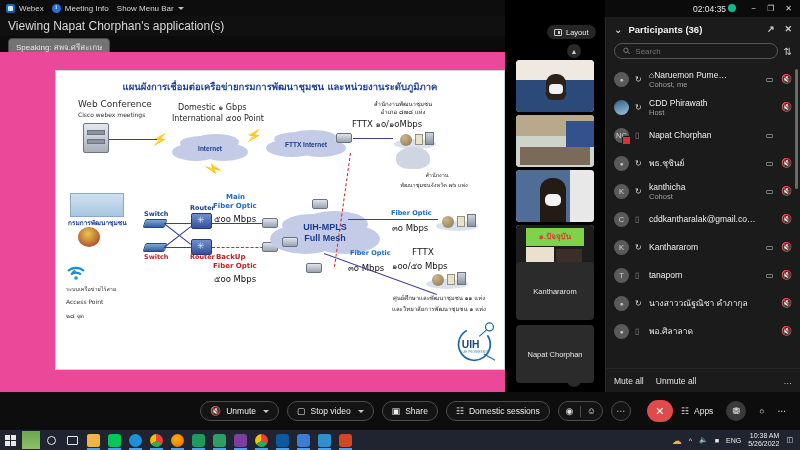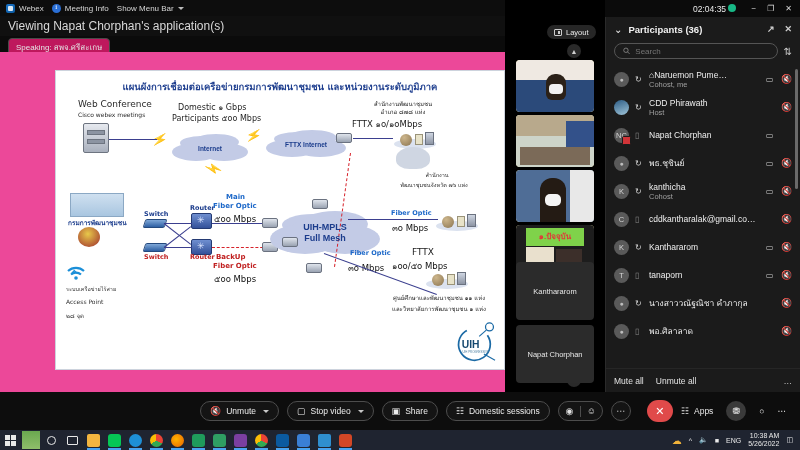--- a/index.html
+++ b/index.html
@@ -41,21 +41,21 @@
   .zoomctl { margin-left: auto; display: flex; align-items: center; gap: 9px; color: #c9c9c9; font-size: 8px; }
   .zoomctl .zbtn { cursor: default; font-size: 10px; line-height: 1; }
   .scr-icons { position: absolute; right: 86px; top: 18px; display: flex; gap: 9px; align-items: center; }
   .scr-icons svg { opacity: .65; }
 
   
   .speaking {
     position: absolute; left: 8px; top: 38px;
     border: 1px solid #4a4a4a; border-radius: 4px;
     padding: 2px 7px; color: #e4e4e4; font-size: 8px;
-    background: #be185d;
+    background: #737373;
   }
 
   
   .stage { position: absolute; left: 0; top: 52px; width: 505px; height: 340px; background: #ec4899; }
   .slide {
     position: absolute; left: 55px; top: 18px; width: 450px; height: 300px;
     background: #fff; border: 1px solid #cdd3dd;
   }
   .slide-title {
     position: absolute; left: 0; right: 0; top: 8px; text-align: center;
@@ -210,21 +210,21 @@
 
   <div class="stage">
     <div class="slide">
       <div class="slide-title">แผนผังการเชื่อมต่อเครือข่ายกรมการพัฒนาชุมชน และหน่วยงานระดับภูมิภาค</div>
 
       <div class="s-lbl" style="left:22px; top:28px; font-size:9px; color:#2a2a2a;">Web Conference</div>
       <div class="s-lbl" style="left:22px; top:40px; font-size:6px; color:#2a2a2a;">Cisco webex meetings</div>
       <div class="server-box" style="left:27px; top:52px;"></div>
 
       <div class="s-lbl" style="left:122px; top:30px; font-size:8px; color:#1f1f1f;">Domestic ๑ Gbps</div>
-      <div class="s-lbl" style="left:116px; top:41px; font-size:8px; color:#1f1f1f;">Participants ๕oo Mbps</div>
+      <div class="s-lbl" style="left:116px; top:41px; font-size:8px; color:#1f1f1f;">International ๕oo Point</div>
       <div class="cloud" style="left:128px; top:66px; width:52px; height:22px;">
         <span>Internet</span>
       </div>
 
       <div class="cloud" style="left:222px; top:62px; width:56px; height:22px;">
         <span>FTTX Internet</span>
       </div>
 
       <div class="bolt" style="left:96px; top:62px; transform:rotate(12deg);">⚡</div>
       <div class="bolt" style="left:190px; top:58px; transform:rotate(12deg);">⚡</div>

